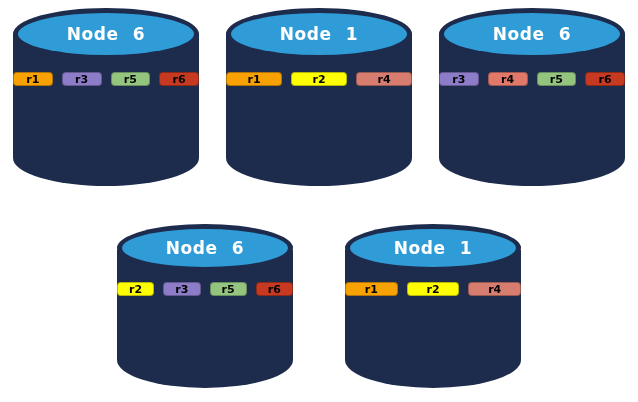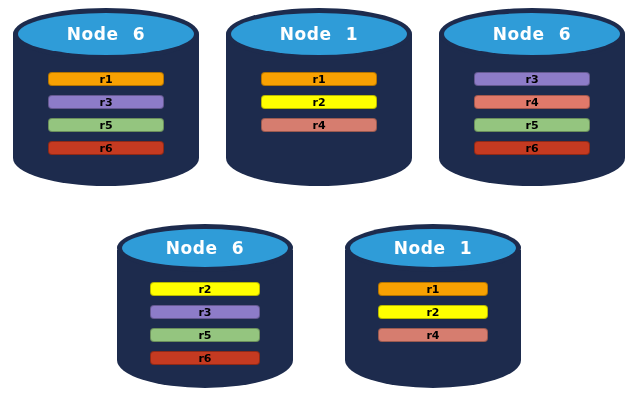--- a/index.html
+++ b/index.html
@@ -41,21 +41,21 @@
     color: var(--title, #ffffff);
     font-size: 17px;
     font-weight: bold;
     word-spacing: 8px;
     letter-spacing: 0.5px;
     white-space: nowrap;
   }
 
   .bars {
     position: absolute; left: 0; right: 0; top: 64px;
-    display: flex; flex-direction: column; align-items: center; gap: 9px; justify-content: center;
+    display: flex; align-items: center; gap: 9px; justify-content: center;
   }
   .row-bottom .bars { top: 58px; }
 
   .bar {
     width: 62%; height: 14px;
     border-radius: 4px;
     border: 1px solid rgba(0,0,0,0.28);
     box-sizing: border-box;
     display: flex; align-items: center; justify-content: center;
   }

